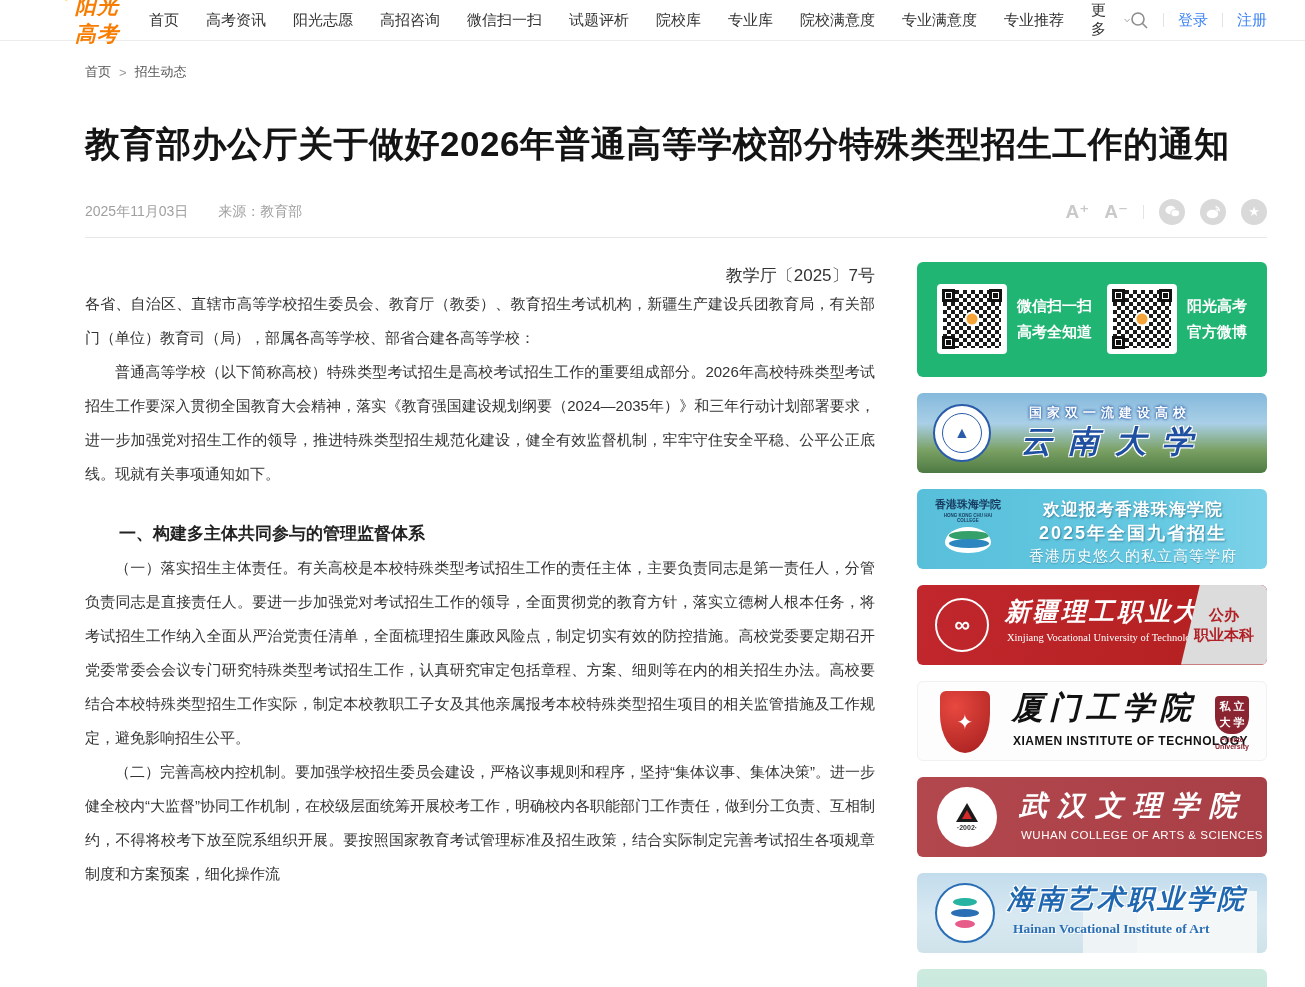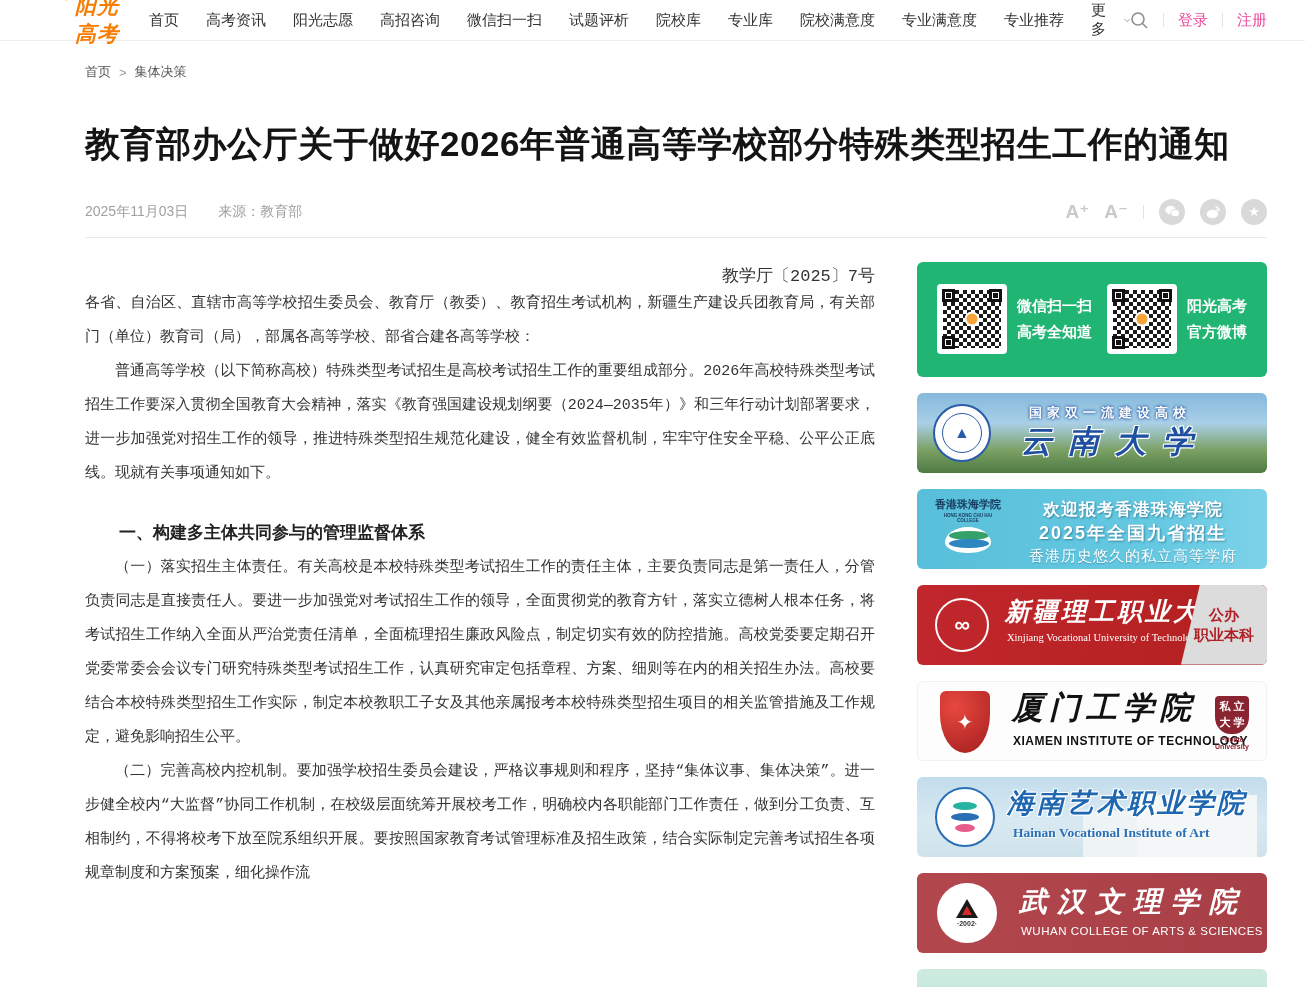--- a/index.html
+++ b/index.html
@@ -9,39 +9,39 @@
   
   .topnav { height:41px; display:flex; align-items:center; padding:0 38px 0 75px;
     border-bottom:1px solid #ececec; background:#fff; }
   .logo { display:flex; align-items:flex-end; margin-right:26px; cursor:pointer; position:relative; }
   .logo-rays { position:absolute; left:-12px; top:-9px; }
   .logo-text { font-size:21px; font-weight:bold; font-style:italic; color:#f87c00;
     font-family:"Liberation Serif","DejaVu Serif",serif; letter-spacing:1px; }
   .nav-items { display:flex; align-items:center; gap:27px; font-size:15px; color:#333; }
   .nav-item { cursor:pointer; white-space:nowrap; }
   .nav-more { display:flex; align-items:center; gap:14px; cursor:pointer; color:#333; }
-  .nav-right { margin-left:auto; display:flex; align-items:center; gap:14px; font-size:15px; color:#ec4899; }
+  .nav-right { margin-left:auto; display:flex; align-items:center; gap:14px; font-size:15px; color:#3b82f6; }
   .vdiv { width:1px; height:14px; background:#e3e3e3; }
 
   
   .container { margin:0 38px 0 85px; width:1182px; }
   .breadcrumb { margin-top:22px; font-size:13px; color:#555; display:flex; gap:8px; align-items:center; }
   .breadcrumb .sep { color:#999; }
   .page-title { margin-top:40px; font-size:35px; font-weight:bold; color:#141414; letter-spacing:.5px; line-height:1.3; }
   .meta-row { margin-top:32px; display:flex; align-items:center; font-size:14px; color:#a0a0a0; }
   .meta-left { display:flex; gap:30px; }
   .meta-tools { margin-left:auto; display:flex; align-items:center; gap:15px; }
   .font-btn { color:#c9c9c9; font-size:19px; font-weight:bold; cursor:pointer; line-height:1; }
   .share-circle { width:26px; height:26px; border-radius:50%; background:#d9d9d9; display:flex;
     align-items:center; justify-content:center; cursor:pointer; color:#fff; font-size:13px; }
   .divider { margin-top:12px; border-top:1px solid #e8e8e8; }
 
   
   .main { display:flex; gap:42px; align-items:flex-start; }
-  .article { width:790px;font-family:Liberation Mono, monospace; }
+  .article { width:790px; }
   .doc-number { margin-top:26px; text-align:right; font-size:17px; color:#333; }
   .article p { font-size:15px; line-height:34px; color:#333; text-align:justify; }
   .article p.indent { text-indent:2em; }
   .sec-head { margin-top:26px; font-size:17px; line-height:34px; color:#222; font-weight:bold; text-indent:2em; }
 
   
   .sidebar { width:350px; padding-top:24px; }
   .qr-panel { height:115px; border-radius:6px; background:#21b573; display:flex; align-items:center;
     justify-content:space-between; padding:0 20px; }
   .qr-group { display:flex; align-items:center; gap:10px; }
@@ -188,21 +188,21 @@
     <span class="vdiv"></span>
     <span class="nav-item">注册</span>
   </div>
 </div>
 
 <div class="container">
 
   <div class="breadcrumb">
     <span>首页</span>
     <span class="sep">&gt;</span>
-    <span>集体决策</span>
+    <span>招生动态</span>
   </div>
 
   <h1 class="page-title">教育部办公厅关于做好2026年普通高等学校部分特殊类型招生工作的通知</h1>
 
   <div class="meta-row">
     <div class="meta-left">
       <span>2025年11月03日</span>
       <span>来源：教育部</span>
     </div>
     <div class="meta-tools">
@@ -317,39 +317,39 @@
           <div class="xm-seal2-box">
             <span>私</span>
               <span>立</span>
             <span>大</span>
               <span>学</span>
           </div>
           <div class="xm-seal2-sub">Private University</div>
         </div>
       </div>
 
+      <div class="banner b-wuhan">
+        <div class="wh-logo">
+          <div class="wh-mark"></div>
+          <div class="wh-year">·2002·</div>
+        </div>
+        <div class="wh-name serifzh">武汉文理学院</div>
+        <div class="wh-en">WUHAN COLLEGE OF ARTS &amp; SCIENCES</div>
+      </div>
+
       <div class="banner b-hainan">
         <div class="hn-bldg"></div>
         <div class="hn-logo">
             <i></i>
             <i></i>
             <i></i>
           </div>
         <div class="hn-name serifzh">海南艺术职业学院</div>
         <div class="hn-en">Hainan Vocational Institute of Art</div>
       </div>
 
-      <div class="banner b-wuhan">
-        <div class="wh-logo">
-          <div class="wh-mark"></div>
-          <div class="wh-year">·2002·</div>
-        </div>
-        <div class="wh-name serifzh">武汉文理学院</div>
-        <div class="wh-en">WUHAN COLLEGE OF ARTS &amp; SCIENCES</div>
-      </div>
-
       <div class="banner b-jiangnan">
         <div class="jn-text">诗意江南 求学圣地</div>
       </div>
 
     </div>
   </div>
 </div>
 
 </body></html>

